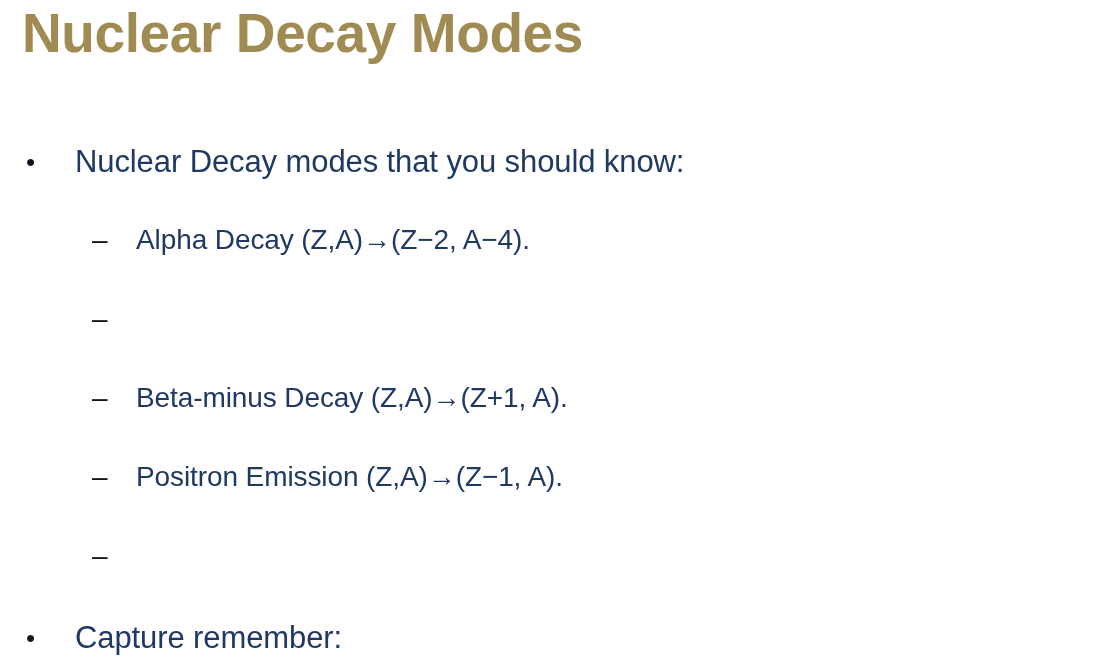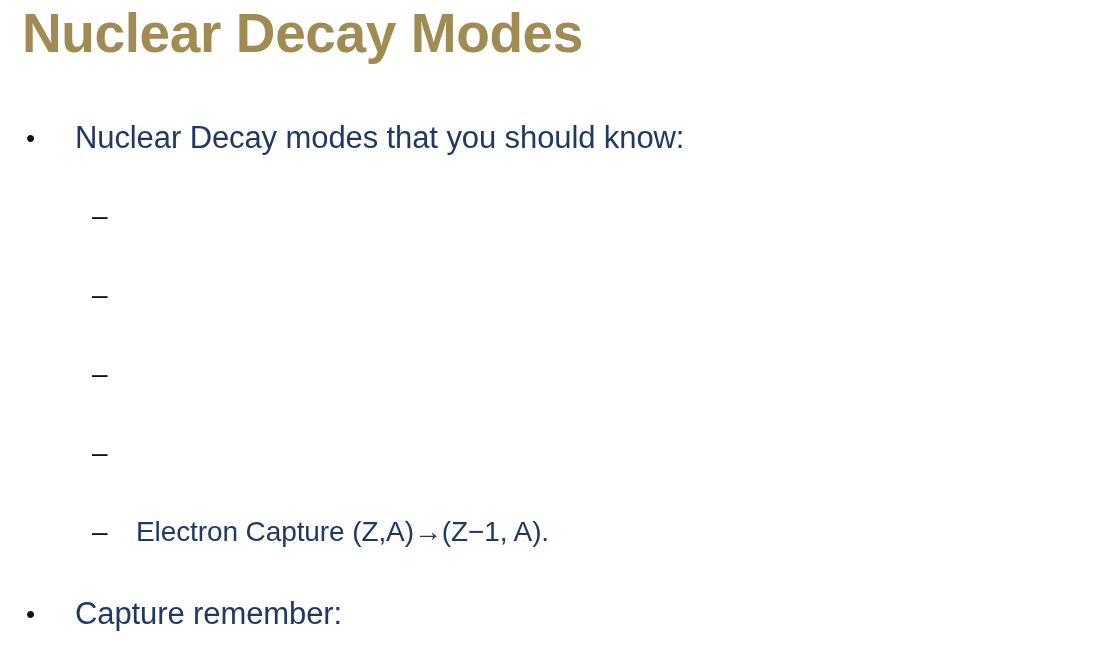--- a/index.html
+++ b/index.html
@@ -57,20 +57,21 @@
     left: 26px;
     top: 0;
     width: 22px;
     color: #10131c;
     font-size: 26px;
     line-height: 40px;
     text-align: left;
   }
   .lvl1 .txt {
     display: block;
+    margin-top: 24px;
   }
 
   .lvl2 {
     position: relative;
     padding-left: 136px;
     min-height: 50px;
     color: #1f3864;
     font-size: 28px;
     line-height: 38px;
     letter-spacing: -0.1px;
@@ -103,37 +104,39 @@
 
   <div class="body">
 
     <div class="lvl1 gap-bullet1">
       <span class="marker">•</span>
       <span class="txt">Nuclear Decay modes that you should know:</span>
     </div>
 
     <div class="lvl2 gap-sub-1st">
       <span class="marker">–</span>
+      <span class="txt">Alpha Decay (Z,A)→(Z−2, A−4).</span>
     </div>
 
     <div class="lvl2 gap-sub">
       <span class="marker">–</span>
     </div>
 
     <div class="lvl2 gap-sub">
       <span class="marker">–</span>
+      <span class="txt">Beta-minus Decay (Z,A)→(Z+1, A).</span>
     </div>
 
     <div class="lvl2 gap-sub">
       <span class="marker">–</span>
+      <span class="txt">Positron Emission (Z,A)→(Z−1, A).</span>
     </div>
 
     <div class="lvl2 gap-sub">
       <span class="marker">–</span>
-      <span class="txt">Electron Capture (Z,A)→(Z−1, A).</span>
     </div>
 
     <div class="lvl1 gap-bullet2">
       <span class="marker">•</span>
       <span class="txt">Capture remember:</span>
     </div>
 
   </div>
 </div>
 

